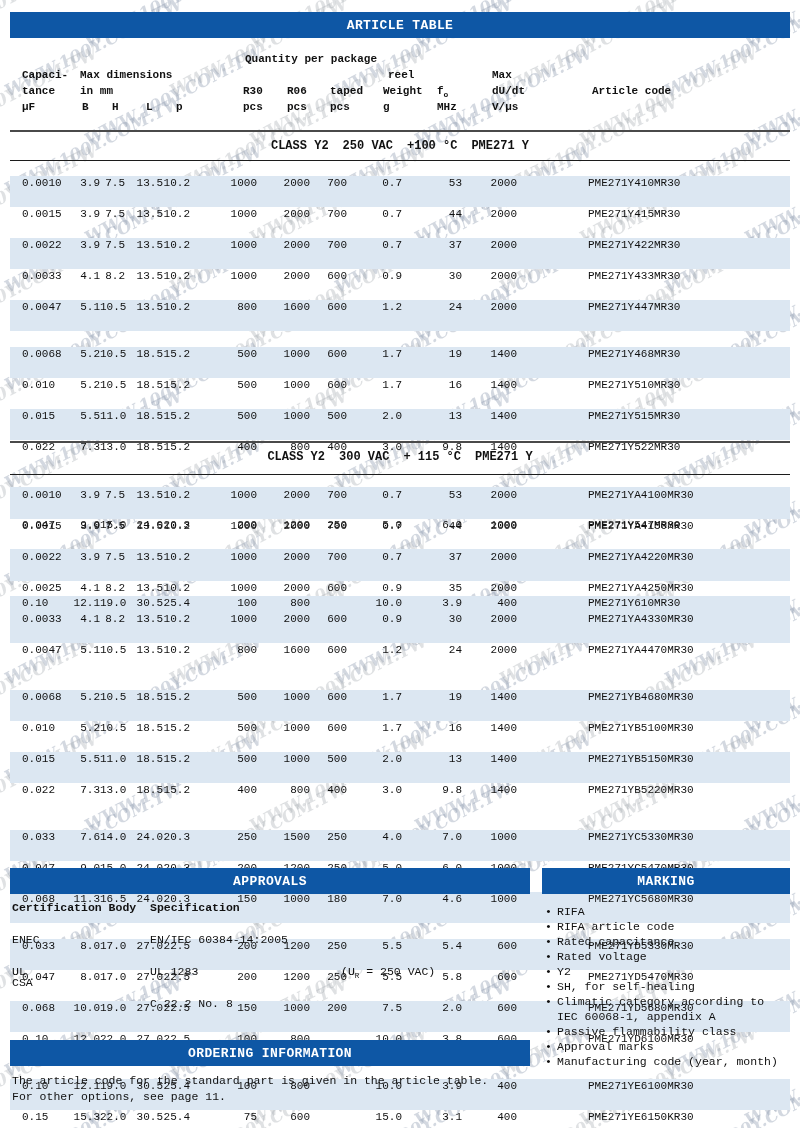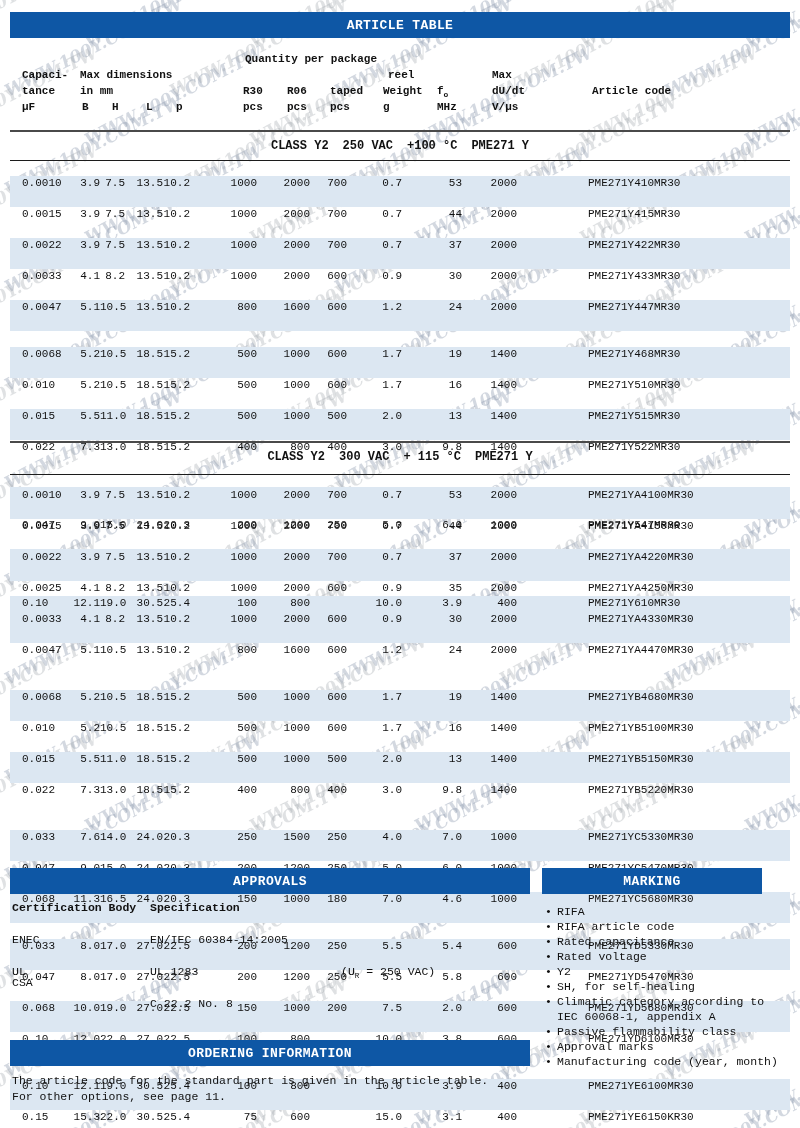--- a/index.html
+++ b/index.html
@@ -727,21 +727,21 @@
     <div id="approvals-rows">
         <span class="ap-label" style="left: 12px; top: 933px;">ENEC</span>
         <span class="ap-label" style="left: 150px; top: 933px;">EN/IEC 60384-14:2005</span>
         <span class="ap-label" style="left: 12px; top: 965px;">UL</span>
         <span class="ap-label" style="left: 150px; top: 965px;">UL 1283</span>
         <span class="ap-label ap-note" style="left: 341px; top: 965px;">(U<sub>R</sub> = 250 VAC)</span>
         <span class="ap-label" style="left: 12px; top: 976px;">CSA</span>
         <span class="ap-label" style="left: 150px; top: 997px;">C 22.2 No. 8</span>
       </div>
 
-    <div class="banner" style="left:542px;top:868px;width:220px;">
+    <div class="banner" style="left:542px;top:868px;width:248px;">
       <span>MARKING</span>
     </div>
     <div class="mk-list" id="mk-list">
         <div class="mk-item">
           <span class="mk-bullet">•</span>
           <span class="mk-text">RIFA</span>
         </div>
         <div class="mk-item">
           <span class="mk-bullet">•</span>
           <span class="mk-text">RIFA article code</span>

